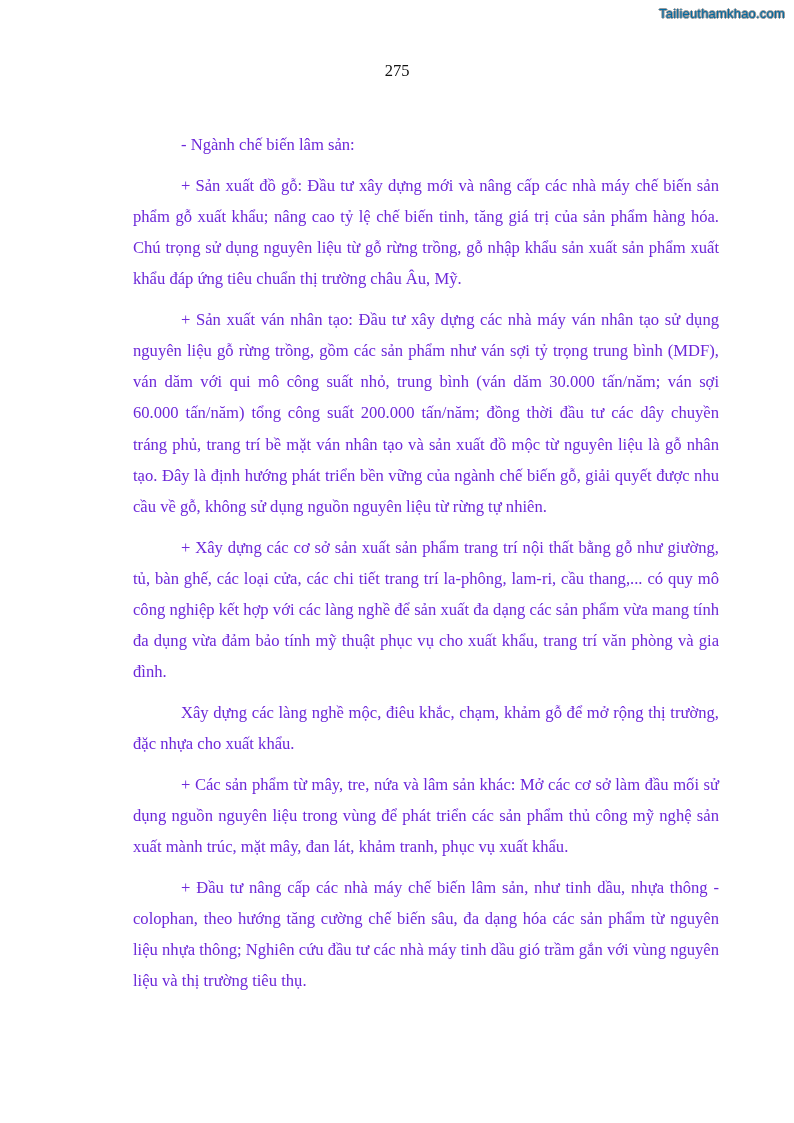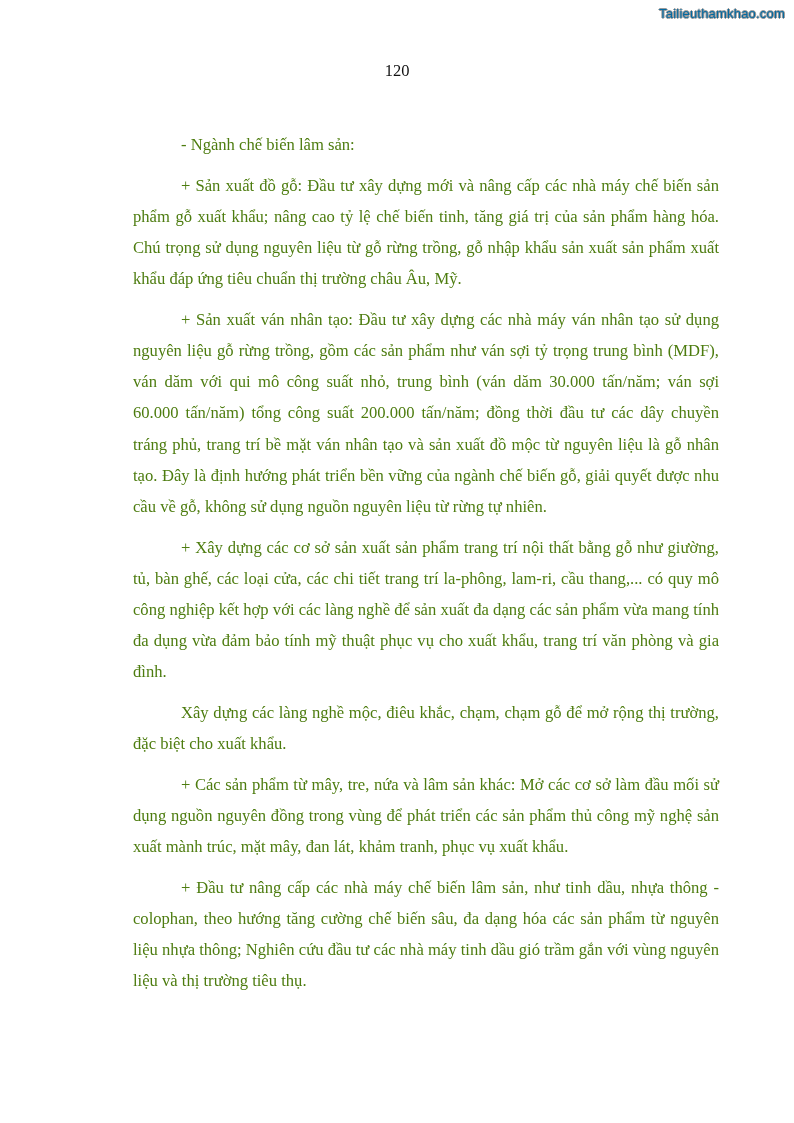--- a/index.html
+++ b/index.html
@@ -10,33 +10,33 @@
     color: #0369a1; letter-spacing: 0.2px;
     text-shadow: -1px 0 #9a9a9a, 1px 0 #9a9a9a, 0 -1px #9a9a9a, 0 1px #9a9a9a;
   }
   .page-number {
     position: absolute; top: 61px; left: 0; width: 794px; text-align: center;
     font-family: "Liberation Serif", serif; font-size: 16.5px; color: #111;
   }
   .body-text {
     position: absolute; top: 129px; left: 133px; width: 586px;
     font-family: "Liberation Serif", serif; font-size: 16.6px; line-height: 31.2px;
-    color: #4d7c0f; text-align: justify;
+    color: #6d28d9; text-align: justify;
   }
   .body-text p { margin: 0 0 9.4px 0; text-indent: 48px; }
   .body-text p.short { text-align: left; }
 </style>
 </head>
 <body>
 
 <div class="watermark">Tailieuthamkhao.com</div>
 
-<div class="page-number">120</div>
+<div class="page-number">275</div>
 
 <div class="body-text">
   <p class="short">- Ngành chế biến lâm sản:</p>
   <p>+ Sản xuất đồ gỗ: Đầu tư  xây dựng mới và nâng cấp các nhà máy chế biến sản phẩm gỗ xuất khẩu; nâng cao tỷ lệ chế biến tinh, tăng giá trị của sản phẩm hàng hóa. Chú trọng sử dụng nguyên liệu từ gỗ rừng trồng, gỗ nhập khẩu sản xuất sản phẩm xuất khẩu đáp ứng tiêu chuẩn thị trường châu Âu, Mỹ.</p>
   <p>+ Sản xuất ván nhân tạo: Đầu tư xây dựng các nhà máy ván nhân tạo sử dụng nguyên liệu gỗ rừng trồng, gồm các sản phẩm như ván sợi tỷ trọng trung bình (MDF), ván dăm với  qui mô công suất nhỏ, trung bình  (ván dăm 30.000 tấn/năm; ván sợi 60.000 tấn/năm) tổng công suất 200.000 tấn/năm; đồng thời đầu tư các dây chuyền tráng phủ, trang trí bề mặt ván nhân tạo và sản xuất đồ mộc từ nguyên liệu là gỗ nhân tạo. Đây là định hướng phát triển bền vững của ngành chế biến gỗ, giải quyết được nhu cầu về gỗ, không sử dụng nguồn nguyên liệu từ rừng tự nhiên.</p>
   <p>+ Xây dựng các cơ sở sản xuất sản phẩm trang trí nội thất bằng gỗ như giường, tủ, bàn ghế, các loại cửa, các chi tiết trang trí la-phông, lam-ri, cầu thang,... có quy mô công nghiệp kết hợp với các làng nghề để sản xuất đa dạng các sản phẩm vừa mang tính đa dụng vừa đảm bảo tính mỹ thuật phục vụ cho xuất khẩu, trang trí văn phòng và gia đình.</p>
-  <p>Xây dựng các làng nghề mộc, điêu khắc, chạm, chạm gỗ để mở rộng thị trường, đặc biệt cho xuất khẩu.</p>
-  <p>+ Các sản phẩm từ mây, tre, nứa và lâm sản khác: Mở các cơ sở làm đầu mối sử dụng nguồn nguyên đồng trong vùng để phát triển các sản phẩm thủ công mỹ nghệ sản xuất mành trúc, mặt mây, đan lát, khảm tranh, phục vụ xuất khẩu.</p>
+  <p>Xây dựng các làng nghề mộc, điêu khắc, chạm, khảm gỗ để mở rộng thị trường, đặc nhựa cho xuất khẩu.</p>
+  <p>+ Các sản phẩm từ mây, tre, nứa và lâm sản khác: Mở các cơ sở làm đầu mối sử dụng nguồn nguyên liệu trong vùng để phát triển các sản phẩm thủ công mỹ nghệ sản xuất mành trúc, mặt mây, đan lát, khảm tranh, phục vụ xuất khẩu.</p>
   <p>+ Đầu tư nâng cấp các nhà máy chế biến lâm sản, như tinh dầu, nhựa thông - colophan, theo hướng tăng cường chế biến sâu, đa dạng hóa các sản phẩm từ nguyên liệu nhựa thông; Nghiên cứu đầu tư các nhà máy tinh dầu gió trầm gắn với vùng nguyên liệu và thị trường tiêu thụ.</p>
 </div>
 
 </body></html>

